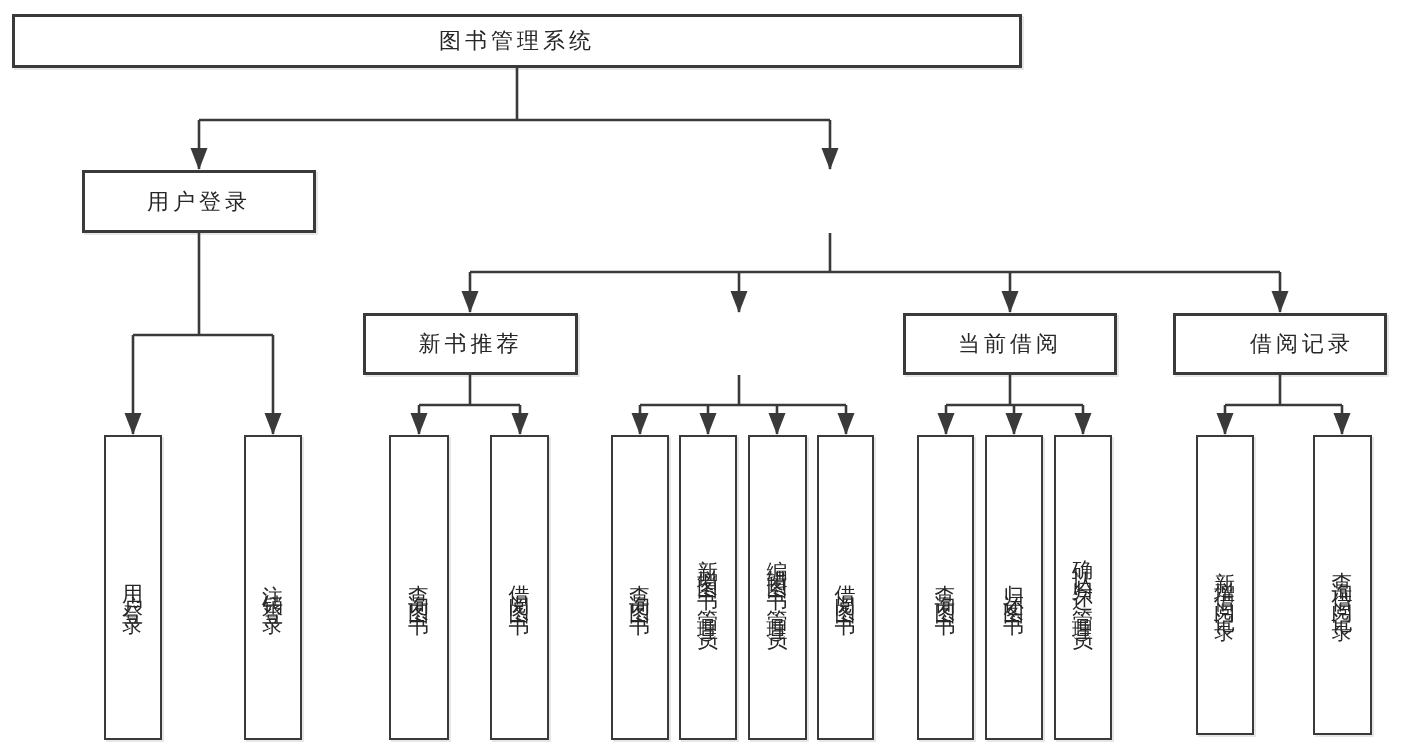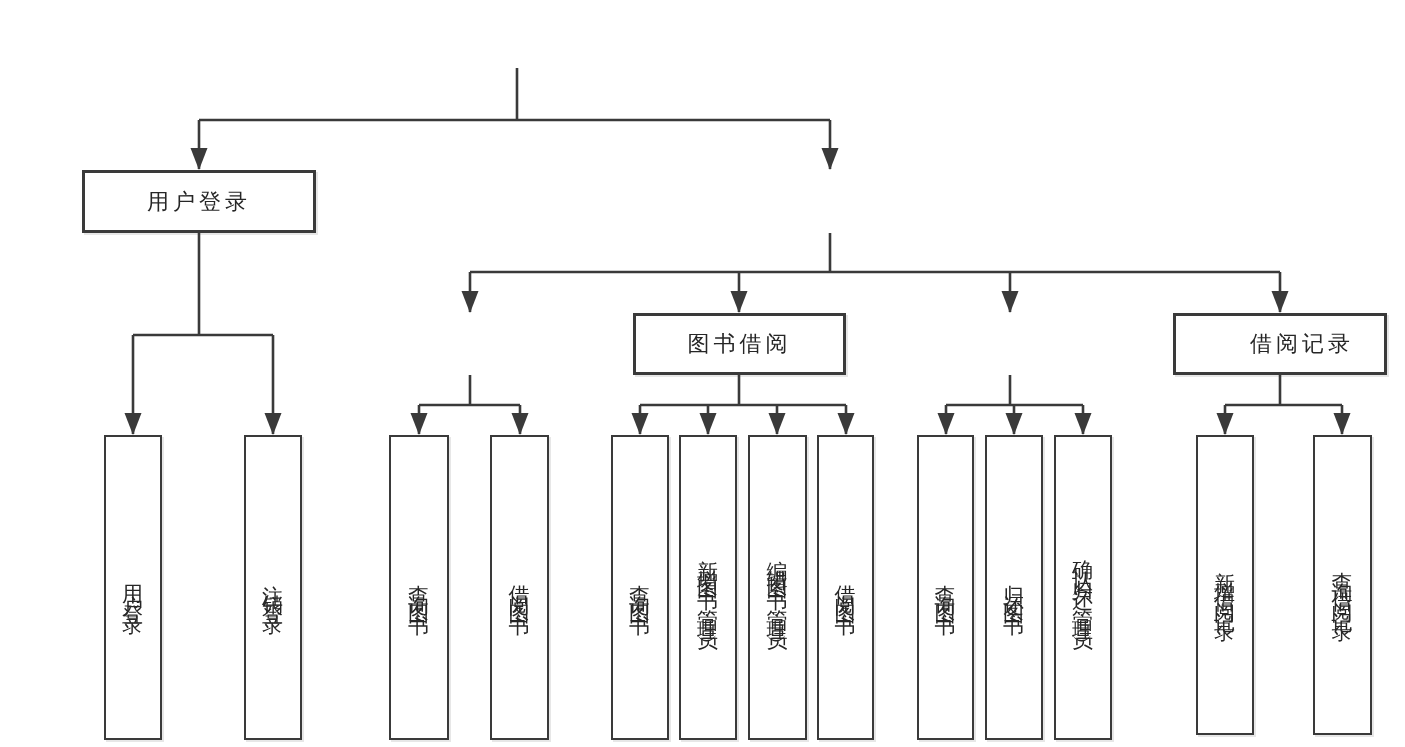--- a/index.html
+++ b/index.html
@@ -67,27 +67,33 @@
     color: rgba(201, 140, 140, 0.78);
     z-index: 10;
     white-space: nowrap;
   }
 </style>
 </head>
 <body>
 
 <div class="stage">
 
+  <div class="node" style="left:12px; top:14px; width:1010px; height:54px;">
+    <span class="h-label">图书管理系统</span>
+  </div>
 
   <div class="node" style="left:82px; top:170px; width:234px; height:63px;">
     <span class="h-label">用户登录</span>
   </div>
 
-  <div class="node" style="left:633px; top:313px; width:213px; height:62px;">
-    <span class="h-label">图书借阅</span>
+  <div class="node" style="left:363px; top:313px; width:215px; height:62px;">
+    <span class="h-label">新书推荐</span>
+  </div>
+  <div class="node" style="left:903px; top:313px; width:214px; height:62px;">
+    <span class="h-label">当前借阅</span>
   </div>
   <div class="node" style="left:1173px; top:313px; width:214px; height:62px;padding-left:44px;">
     <span class="h-label">借阅记录</span>
   </div>
 
   <div class="node leaf" style="left:104px; top:435px; width:58px; height:305px;">
     <span class="v-label">用户登录</span>
   </div>
   <div class="node leaf" style="left:244px; top:435px; width:58px; height:305px;">
     <span class="v-label">注销登录</span>

